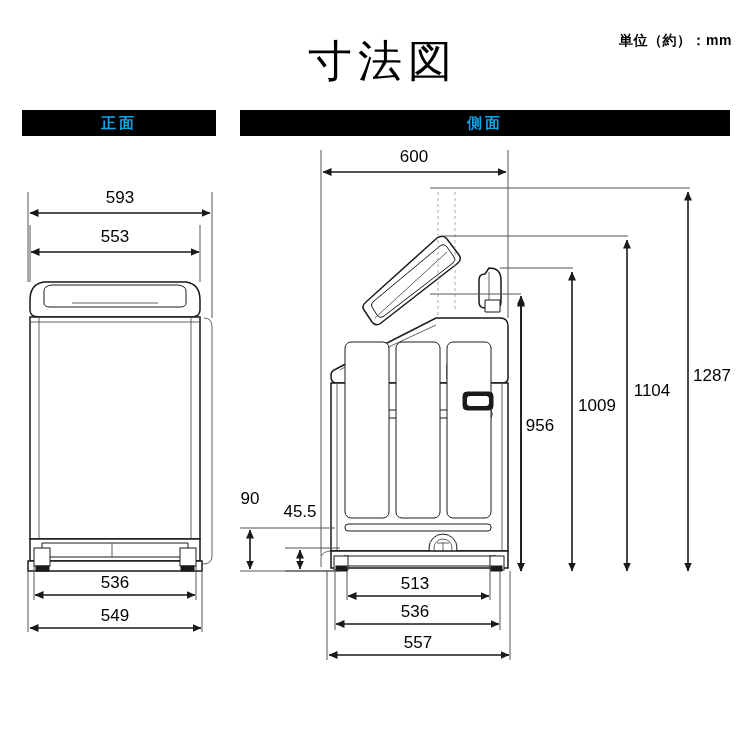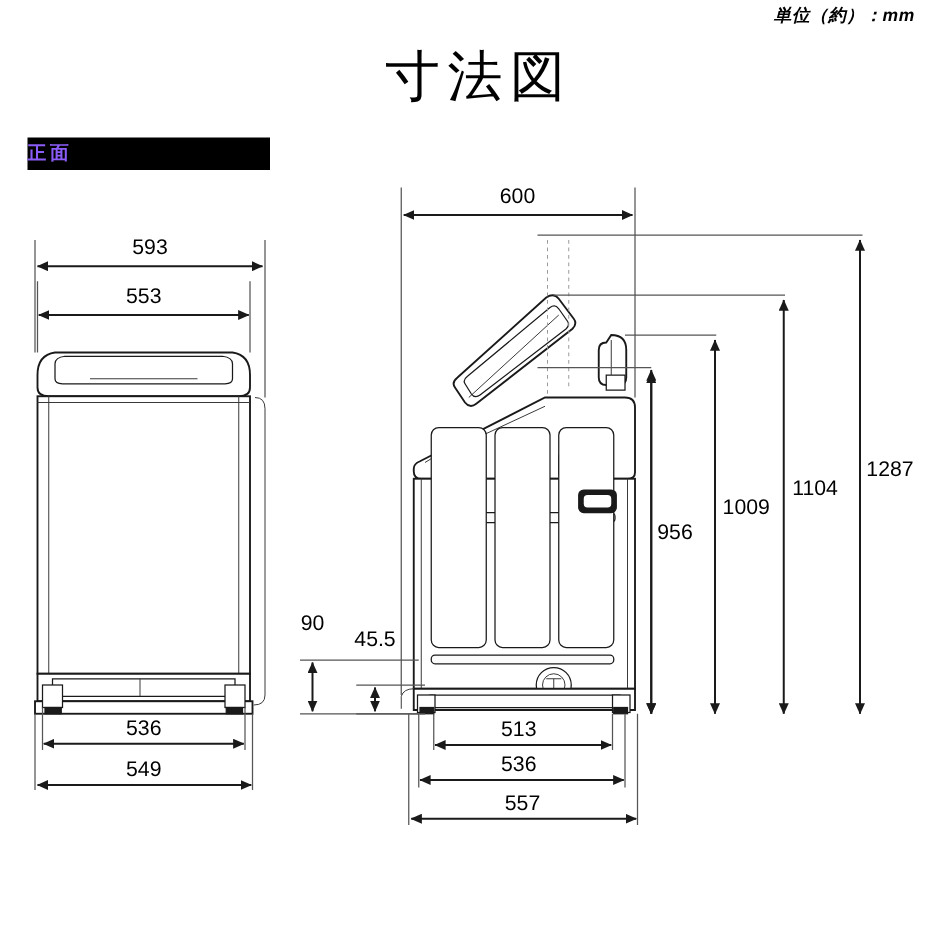--- a/index.html
+++ b/index.html
@@ -17,45 +17,44 @@
   }
   .page {
     position: absolute;
     inset: 0;
     width: 750px;
     height: 750px;
   }
   #unit-label {
     position: absolute;
     right: 18px;
-    top: 4px;
+    top: 32px;
     font-size: 14px;
     font-weight: 700;
     letter-spacing: 0.5px;
     white-space: nowrap;
-    font-style: italic;
   }
   #page-title {
     position: absolute;
     left: 0;
     right: 0;
     top: 32px;
     text-align: center;
     font-size: 44px;
     font-weight: 400;
     letter-spacing: 6px;
     padding-left: 16px;
   }
   .view-header {
     position: absolute;
     background: #000000;
-    color: #8b5cf6;
+    color: #0ea5e9;
     height: 26px;
     line-height: 26px;
-    text-align: left;
+    text-align: center;
     font-size: 15px;
     font-weight: 700;
     letter-spacing: 3px;
   }
   #header-front { left: 22px; top: 110px; width: 194px; }
   #header-side  { left: 240px; top: 110px; width: 490px; }
   #footer-note {
     position: absolute;
     left: 0;
     right: 0;
@@ -95,20 +94,21 @@
 </head>
 <body>
 
 <div class="page">
 
   <div id="unit-label">単位（約）：mm</div>
 
   <div id="page-title">寸法図</div>
 
   <div class="view-header" id="header-front">正面</div>
+  <div class="view-header" id="header-side">側面</div>
 
   <svg id="drawing" width="750" height="750" viewBox="0 0 750 750">
 
     <defs>
       <marker id="ah-r" markerWidth="9" markerHeight="8" refX="8.5" refY="4" orient="auto" markerUnits="userSpaceOnUse">
         <path d="M0,0 L9,4 L0,8 z" class="arrow-head"></path>
       </marker>
       <marker id="ah-l" markerWidth="9" markerHeight="8" refX="0.5" refY="4" orient="auto" markerUnits="userSpaceOnUse">
         <path d="M9,0 L0,4 L9,8 z" class="arrow-head"></path>
       </marker>

